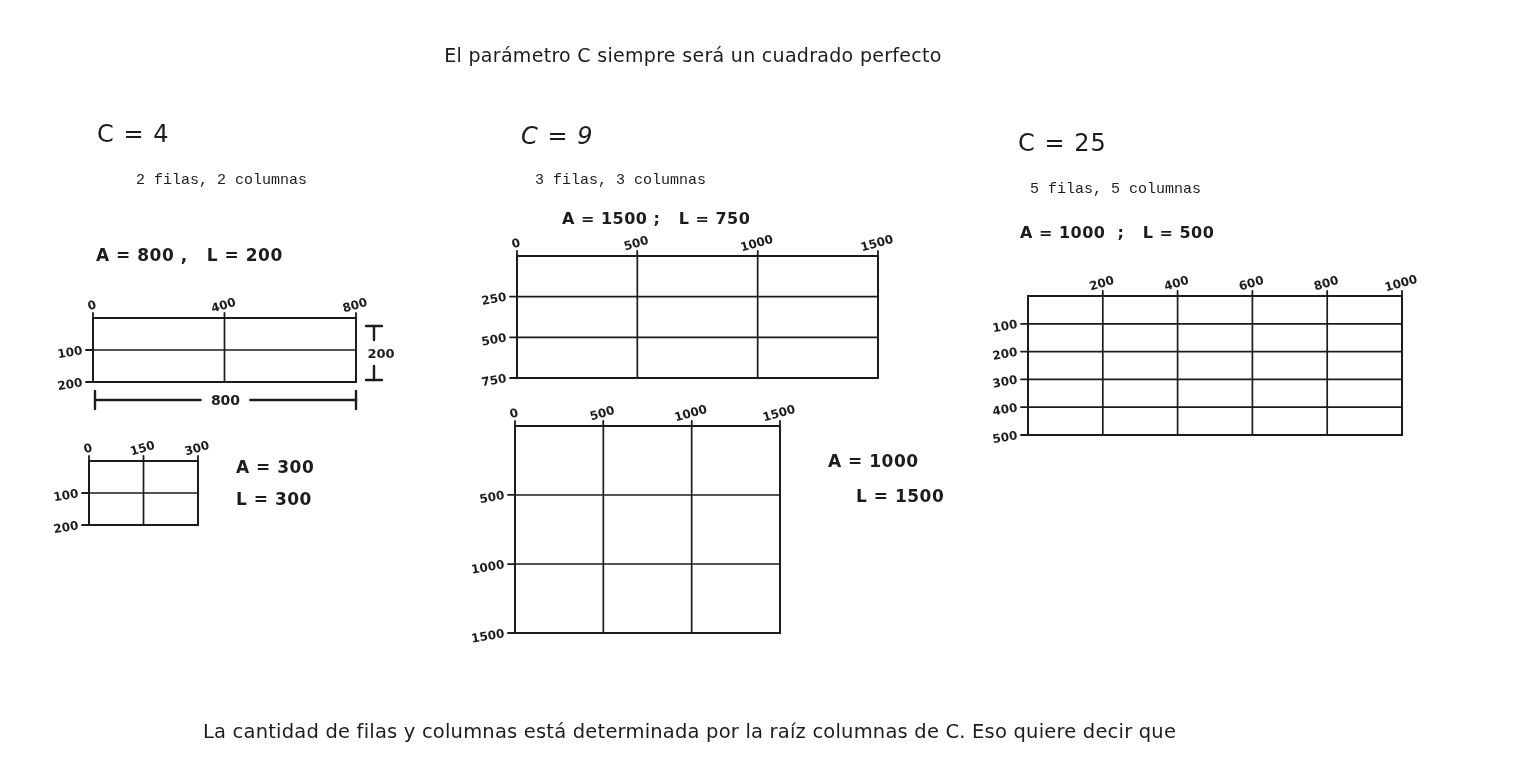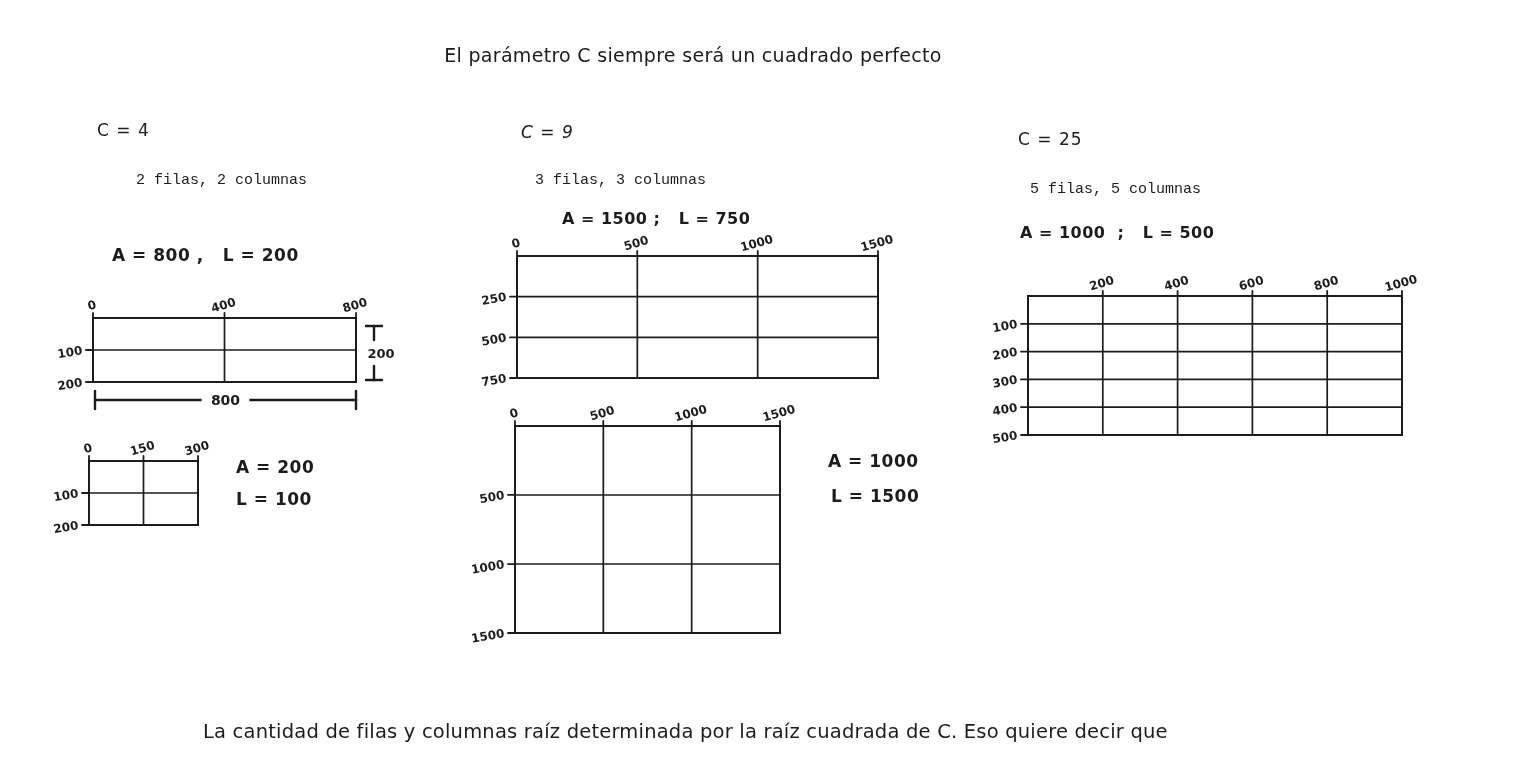--- a/index.html
+++ b/index.html
@@ -14,21 +14,21 @@
   }
   .title{
     position:absolute;
     left:390px;top:36px;width:606px;
     text-align:center;
     font-size:19px;
     letter-spacing:0.3px;
   }
   .heading{
     position:absolute;
-    font-size:17px;
+    font-size:24px;
     letter-spacing:1px;
     white-space:pre;
   }
   .subheading{
     position:absolute;
     font-size:15px;
     white-space:pre;
     font-family:Liberation Mono, monospace;
   }
   .dim-label{
@@ -55,21 +55,21 @@
 </style>
 </head>
 <body>
 
 <div class="canvas">
 
   <div class="title">El parámetro C siempre será un cuadrado perfecto</div>
 
   <div class="heading" style="left:97px;top:112px;">C = 4</div>
   <div class="subheading" style="left:136px;top:164px;">2 filas, 2 columnas</div>
-  <div class="dim-label" style="left:112px;top:237px;">A = 800 ,   L = 200</div>
+  <div class="dim-label" style="left:96px;top:237px;">A = 800 ,   L = 200</div>
 
   <div class="grid-fig" style="left:47px;top:284px;"><svg width="383" height="136" xmlns="http://www.w3.org/2000/svg">
         <rect x="46" y="26" width="263" height="64" fill="none" stroke="#1c1c1c" stroke-width="2"></rect>
         <line x1="177.5" y1="26" x2="177.5" y2="90" stroke="#1c1c1c" stroke-width="1.7" stroke-linecap="round"></line>
         <line x1="46" y1="58" x2="309" y2="58" stroke="#1c1c1c" stroke-width="1.7" stroke-linecap="round"></line>
         <line x1="46" y1="21" x2="46" y2="26" stroke="#1c1c1c" stroke-width="1.8" stroke-linecap="round"></line>
         <text x="46" y="17" text-anchor="middle" font-size="12" transform="rotate(-16 46 17)">0</text>
         <line x1="177.5" y1="21" x2="177.5" y2="26" stroke="#1c1c1c" stroke-width="1.8" stroke-linecap="round"></line>
         <text x="177.5" y="17" text-anchor="middle" font-size="12" transform="rotate(-16 177.5 17)">400</text>
         <line x1="309" y1="21" x2="309" y2="26" stroke="#1c1c1c" stroke-width="1.8" stroke-linecap="round"></line>
@@ -99,22 +99,22 @@
         <line x1="100.5" y1="21" x2="100.5" y2="26" stroke="#1c1c1c" stroke-width="1.8" stroke-linecap="round"></line>
         <text x="100.5" y="17" text-anchor="middle" font-size="12" transform="rotate(-16 100.5 17)">150</text>
         <line x1="155" y1="21" x2="155" y2="26" stroke="#1c1c1c" stroke-width="1.8" stroke-linecap="round"></line>
         <text x="155" y="17" text-anchor="middle" font-size="12" transform="rotate(-16 155 17)">300</text>
         <line x1="39" y1="58" x2="45" y2="58" stroke="#1c1c1c" stroke-width="1.8" stroke-linecap="round"></line>
         <text x="36" y="62" text-anchor="end" font-size="12" transform="rotate(-10 36 62)">100</text>
         <line x1="39" y1="90" x2="45" y2="90" stroke="#1c1c1c" stroke-width="1.8" stroke-linecap="round"></line>
         <text x="36" y="94" text-anchor="end" font-size="12" transform="rotate(-10 36 94)">200</text>
       </svg></div>
 
-  <div class="dim-label" style="left:236px;top:449px;">A = 200</div>
-  <div class="dim-label" style="left:236px;top:481px;">L = 100</div>
+  <div class="dim-label" style="left:236px;top:449px;">A = 300</div>
+  <div class="dim-label" style="left:236px;top:481px;">L = 300</div>
 
   <div class="heading" style="left:521px;top:114px;font-style:italic;">C = 9</div>
   <div class="subheading" style="left:535px;top:164px;text-align:center;">3 filas, 3 columnas</div>
   <div class="dim-label" style="left:562px;top:201px;font-size:16px;text-align:center;">A = 1500 ;   L = 750</div>
 
   <div class="grid-fig" style="left:471px;top:222px;"><svg width="457" height="160" xmlns="http://www.w3.org/2000/svg">
         <rect x="46" y="26" width="361" height="122" fill="none" stroke="#1c1c1c" stroke-width="2"></rect>
         <line x1="166.33333333333331" y1="26" x2="166.33333333333331" y2="148" stroke="#1c1c1c" stroke-width="1.7" stroke-linecap="round"></line>
         <line x1="286.66666666666663" y1="26" x2="286.66666666666663" y2="148" stroke="#1c1c1c" stroke-width="1.7" stroke-linecap="round"></line>
         <line x1="46" y1="66.66666666666666" x2="407" y2="66.66666666666666" stroke="#1c1c1c" stroke-width="1.7" stroke-linecap="round"></line>
@@ -151,21 +151,21 @@
         <text x="311" y="17" text-anchor="middle" font-size="12" transform="rotate(-16 311 17)">1500</text>
         <line x1="39" y1="94.931" x2="45" y2="94.931" stroke="#1c1c1c" stroke-width="1.8" stroke-linecap="round"></line>
         <text x="36" y="98.931" text-anchor="end" font-size="12" transform="rotate(-10 36 98.931)">500</text>
         <line x1="39" y1="164.06900000000002" x2="45" y2="164.06900000000002" stroke="#1c1c1c" stroke-width="1.8" stroke-linecap="round"></line>
         <text x="36" y="168.06900000000002" text-anchor="end" font-size="12" transform="rotate(-10 36 168.06900000000002)">1000</text>
         <line x1="39" y1="233" x2="45" y2="233" stroke="#1c1c1c" stroke-width="1.8" stroke-linecap="round"></line>
         <text x="36" y="237" text-anchor="end" font-size="12" transform="rotate(-10 36 237)">1500</text>
       </svg></div>
 
   <div class="dim-label" style="left:828px;top:443px;">A = 1000</div>
-  <div class="dim-label" style="left:831px;top:478px;">L = 1500</div>
+  <div class="dim-label" style="left:856px;top:478px;">L = 1500</div>
 
   <div class="heading" style="left:1018px;top:121px;">C = 25</div>
   <div class="subheading" style="left:1030px;top:173px;">5 filas, 5 columnas</div>
   <div class="dim-label" style="left:1020px;top:215px;font-size:16px;">A = 1000  ;   L = 500</div>
 
   <div class="grid-fig" style="left:982px;top:262px;"><svg width="470" height="177" xmlns="http://www.w3.org/2000/svg">
         <rect x="46" y="26" width="374" height="139" fill="none" stroke="#1c1c1c" stroke-width="2"></rect>
         <line x1="120.8" y1="26" x2="120.8" y2="165" stroke="#1c1c1c" stroke-width="1.7" stroke-linecap="round"></line>
         <line x1="195.6" y1="26" x2="195.6" y2="165" stroke="#1c1c1c" stroke-width="1.7" stroke-linecap="round"></line>
         <line x1="270.4" y1="26" x2="270.4" y2="165" stroke="#1c1c1c" stroke-width="1.7" stroke-linecap="round"></line>
@@ -190,17 +190,17 @@
         <text x="36" y="85.6" text-anchor="end" font-size="12" transform="rotate(-10 36 85.6)">200</text>
         <line x1="39" y1="109.39999999999999" x2="45" y2="109.39999999999999" stroke="#1c1c1c" stroke-width="1.8" stroke-linecap="round"></line>
         <text x="36" y="113.39999999999999" text-anchor="end" font-size="12" transform="rotate(-10 36 113.39999999999999)">300</text>
         <line x1="39" y1="137.2" x2="45" y2="137.2" stroke="#1c1c1c" stroke-width="1.8" stroke-linecap="round"></line>
         <text x="36" y="141.2" text-anchor="end" font-size="12" transform="rotate(-10 36 141.2)">400</text>
         <line x1="39" y1="165" x2="45" y2="165" stroke="#1c1c1c" stroke-width="1.8" stroke-linecap="round"></line>
         <text x="36" y="169" text-anchor="end" font-size="12" transform="rotate(-10 36 169)">500</text>
       </svg></div>
 
   <div class="footer">
-    <div>La cantidad de filas y columnas raíz determinada por la raíz cuadrada de C. Eso quiere decir que</div>
+    <div>La cantidad de filas y columnas está determinada por la raíz columnas de C. Eso quiere decir que</div>
     
   </div>
 
 </div>
 
 </body></html>

